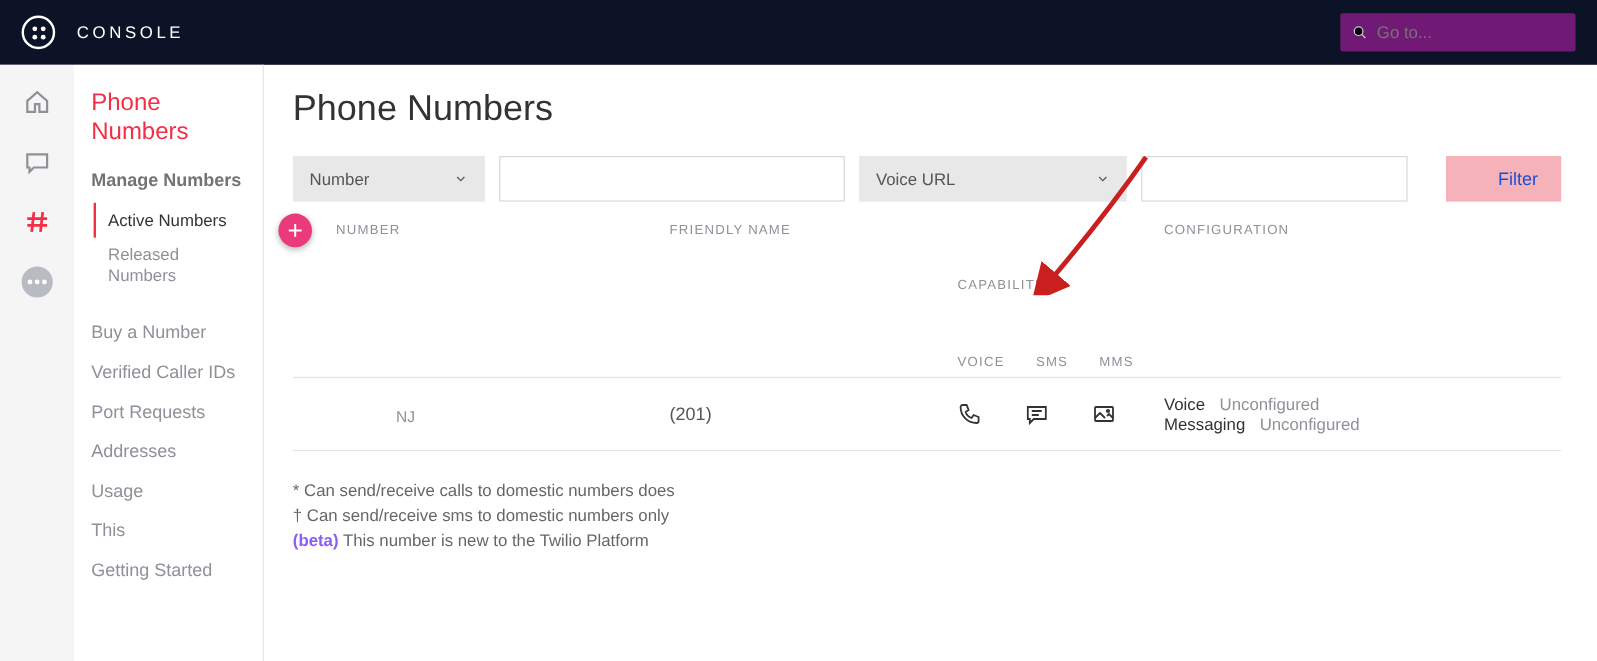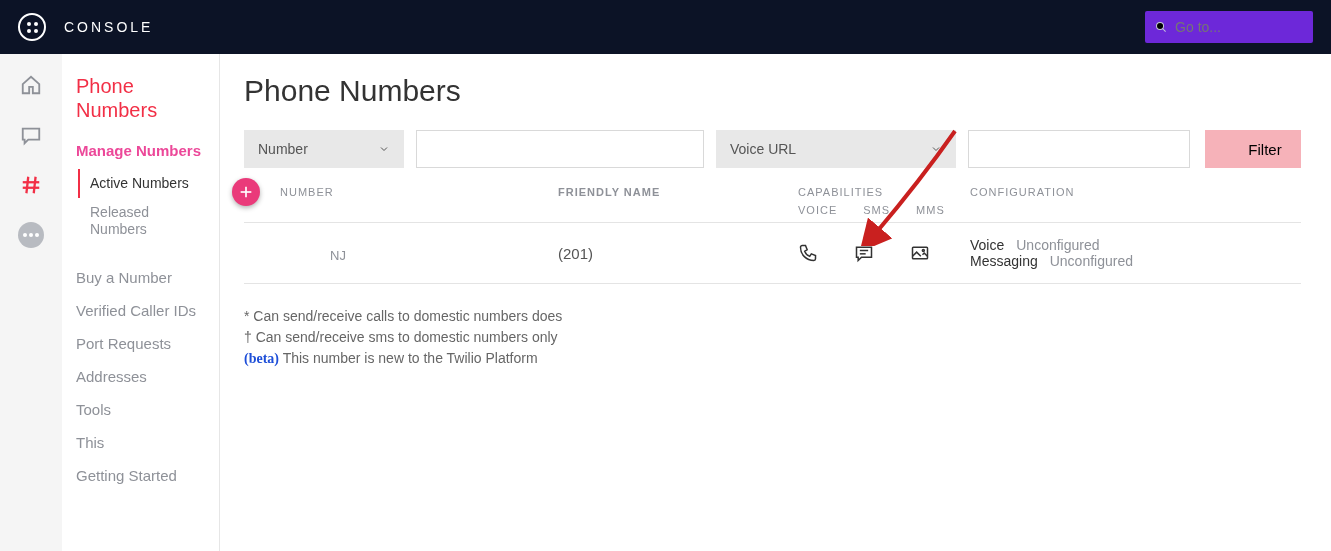--- a/index.html
+++ b/index.html
@@ -25,21 +25,21 @@
   .logo-circle {
     width: 28px; height: 28px;
     border: 2px solid #fff; border-radius: 50%;
     display: flex; align-items: center; justify-content: center;
   }
   .logo-dots { display: grid; grid-template-columns: 1fr 1fr; gap: 3px; }
   .logo-dots span { width: 4px; height: 4px; background:#fff; border-radius:50%; }
   .console-label { color:#fff; letter-spacing: 3px; font-size: 14px; font-weight: 500; }
   .search-box {
     display:flex; align-items:center;
-    background:#6d28d9; height:32px; width:168px;
+    background:#701a75; height:32px; width:196px;
     padding:0 10px; border-radius:2px;
   }
   .search-box input {
     background:transparent; border:none; outline:none;
     color:#aeb4c4; font-size:14px; margin-left:8px; width:100%;
   }
   .search-box svg { stroke:#c5c9d6; }
 
   
   .layout { display:flex; height: calc(551px - 54px); }
@@ -55,56 +55,56 @@
   .rail-more-dots { display:flex; gap:2px; }
   .rail-more-dots span { width:4px; height:4px; background:#fff; border-radius:50%; }
 
   
   .sidebar {
     width:158px; background:#fff; border-right:1px solid #e6e6e6;
     padding:20px 10px 20px 14px;
   }
   .sidebar h2 { color:#f22f46; font-weight:400; font-size:20px; line-height:1.2; margin-bottom:20px; }
   .sidebar-group-label {
-    font-size:15px; color:#ec4899; font-weight:600; margin-bottom:10px;
+    font-size:15px; color:#737373; font-weight:600; margin-bottom:10px;
   }
   .sub-items { border-left:2px solid transparent; margin-left:2px; margin-bottom:18px; }
   .sub-item {
     font-size:14px; color:#8e9198; padding:6px 0 6px 10px; cursor:pointer; line-height:1.2;
   }
   .sub-item.active { color:#333; border-left:2px solid #f22f46; margin-left:-2px; font-weight:500; }
   .nav-item { font-size:15px; color:#8e9198; padding:8px 0; cursor:pointer; }
 
   
   .main { flex:1; padding:20px 30px 20px 24px; position:relative; }
   .page-title { font-size:30px; font-weight:400; color:#333; margin-bottom:22px; }
 
   .filter-row { display:flex; align-items:center; gap:12px; margin-bottom:6px; }
   .sel {
     background:#e8e8e8; height:38px; display:flex; align-items:center;
     justify-content:space-between; padding:0 14px; font-size:14px; color:#555;
     cursor:pointer;
   }
   .sel-number { width:160px; }
-  .sel-voice { width:240px; }
+  .sel-voice { width:223px; }
   .txt-input { height:38px; border:1px solid #d9d9d9; background:#fff; }
   .txt-number { width:288px; }
   .txt-voice { width:222px; }
   .filter-btn {
-    background:#f6b2b9; color:#000000; height:38px; width:96px;
+    background:#f6b2b9; color:#1d4ed8; height:38px; width:96px;
     border:none; font-size:15px; cursor:pointer; margin-left:auto;padding-left:24px;
   }
 
   .table-head {
     display:flex; padding:12px 0 6px 36px; font-size:11px;
     letter-spacing:1px; color:#8e9198;
   }
   .col-number { width:278px; }
-  .col-friendly { width:240px;font-weight:bold; }
-  .col-caps { width:172px; }
+  .col-friendly { width:240px; }
+  .col-caps { width:172px;margin-top:46px; }
   .col-config { flex:1; }
 
   .add-btn {
     position:absolute; left:12px; top:124px;
     width:28px; height:28px; border-radius:50%;
     background:#ea3a7a; display:flex; align-items:center; justify-content:center;
     box-shadow:0 2px 5px rgba(0,0,0,.3); cursor:pointer;
   }
   .add-btn svg { stroke:#fff; }
 
@@ -117,21 +117,21 @@
   .row .num-region { color:#8e9198; font-size:13px; margin-left:50px; margin-top:4px; }
   .row .friendly-cell { width:240px; color:#555; font-size:15px; }
   .row .caps-cell { width:172px; display:flex; gap:36px; align-items:center; }
   .row .caps-cell svg { stroke:#333; fill:none; }
   .row .config-cell { flex:1; font-size:14px; }
   .config-line { display:flex; gap:12px; }
   .config-label { color:#333; }
   .config-val { color:#8e9198; }
 
   .footnotes { margin-top:22px; font-size:14px; color:#666; line-height:1.5; }
-  .footnotes b { color:#1d4ed8;font-family:Liberation Serif, serif; }
+  .footnotes b { color:#8b5cf6; }
 
   
   .arrow-overlay { position:absolute; pointer-events:none; }
 </style>
 </head>
 <body>
 
 <div class="topbar">
   <div class="topbar-left">
     <div class="logo-circle">
@@ -187,21 +187,21 @@
     <h2>Phone Numbers</h2>
     <div class="sidebar-group-label">Manage Numbers</div>
     <div class="sub-items">
       <div class="sub-item active">Active Numbers</div>
       <div class="sub-item">Released Numbers</div>
     </div>
     <div class="nav-item">Buy a Number</div>
     <div class="nav-item">Verified Caller IDs</div>
     <div class="nav-item">Port Requests</div>
     <div class="nav-item">Addresses</div>
-    <div class="nav-item">Tools</div>
+    <div class="nav-item">Usage</div>
     <div class="nav-item">This</div>
     <div class="nav-item">Getting Started</div>
   </div>
 
   <div class="main">
 
     <h1 class="page-title">Phone Numbers</h1>
 
     <div class="add-btn">
       <svg width="16" height="16" viewBox="0 0 24 24" stroke-width="2.5">

